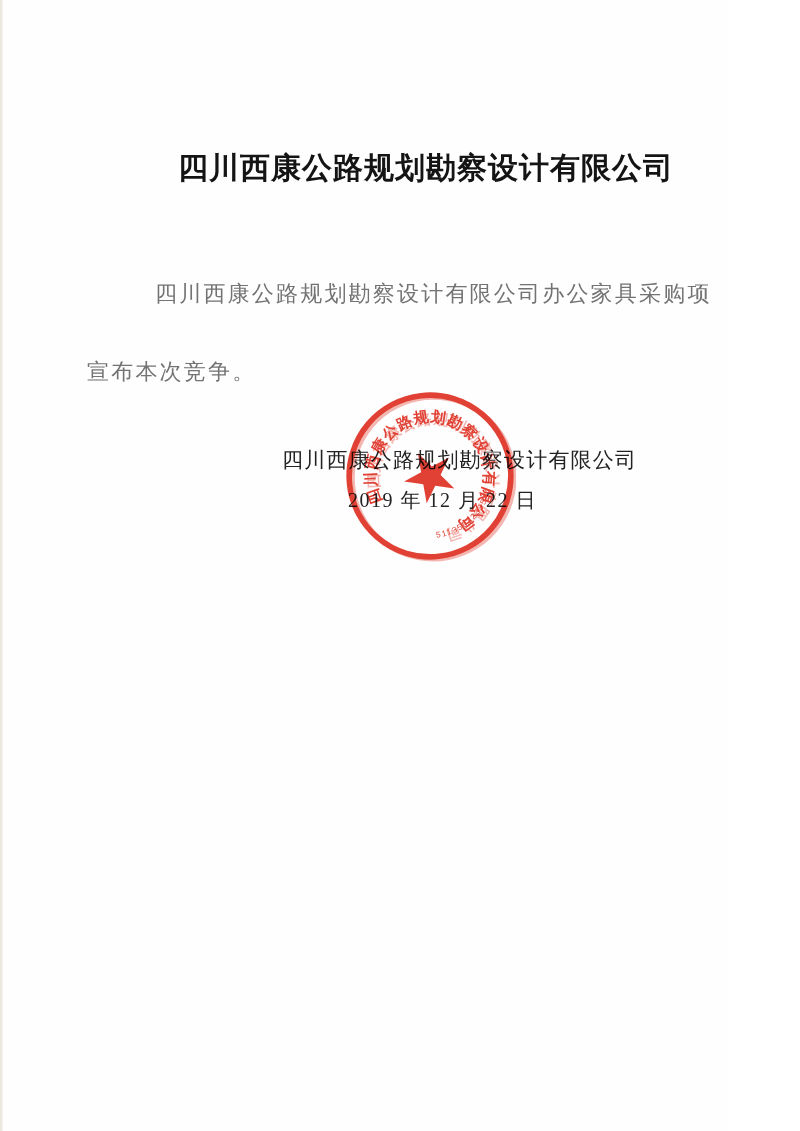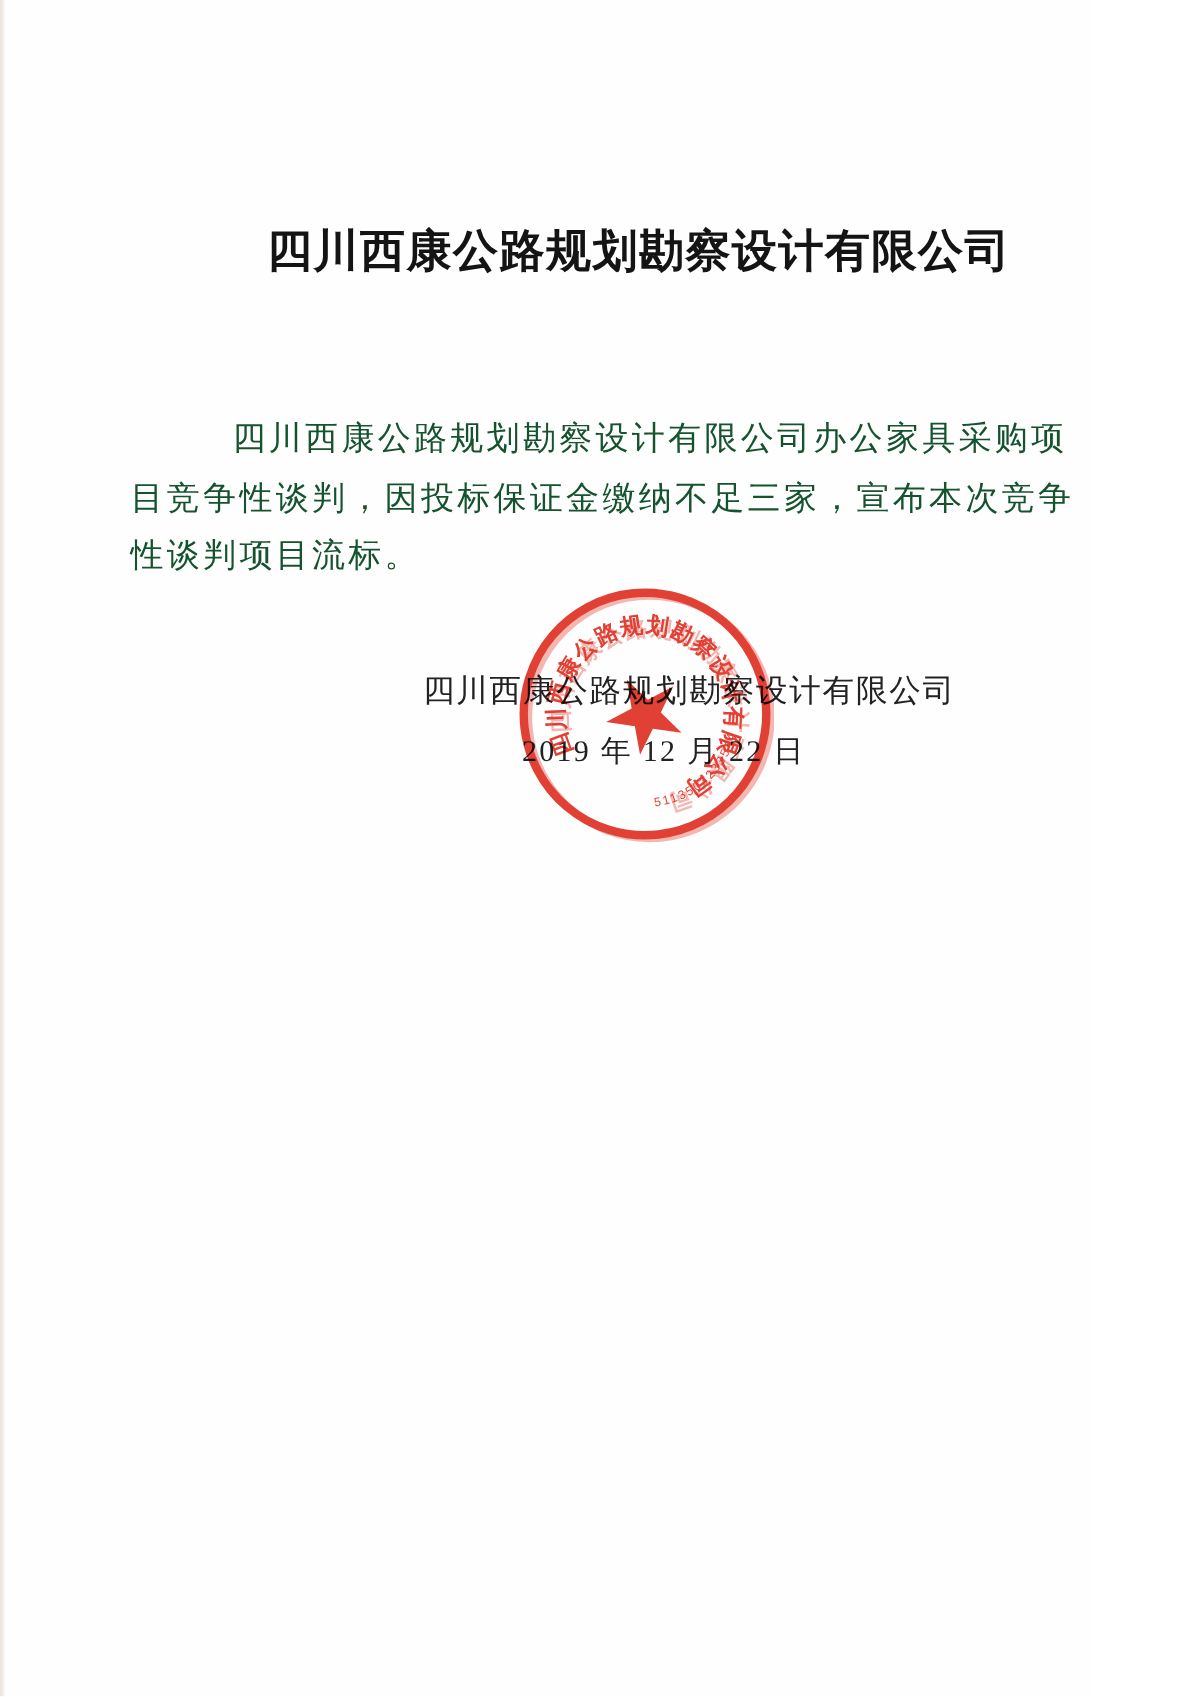--- a/index.html
+++ b/index.html
@@ -13,21 +13,21 @@
   }
   .doc-title{
     position:absolute;left:90px;top:146px;width:672px;margin:0;
     text-align:center;font-size:30px;font-weight:bold;line-height:44px;
     letter-spacing:1px;color:#141414;white-space:nowrap;
     font-family:"Liberation Serif", serif;
   }
   .doc-title .tline{display:block;}
   .body-line{
     position:absolute;margin:0;font-size:22px;line-height:30px;
-    letter-spacing:2.2px;color:#14532d;white-space:nowrap;font-family:Liberation Mono, monospace;
+    letter-spacing:2.2px;color:#737373;white-space:nowrap;
   }
   .body-line.l1{left:155px;top:279px;}
   .body-line.l2{left:87px;top:319px;}
   .body-line.l3{left:87px;top:357px;}
   .signature-line{
     position:absolute;left:282px;top:446px;margin:0;font-size:21px;
     letter-spacing:1.2px;color:#222;white-space:nowrap;
   }
   .date-line{
     position:absolute;left:348px;top:487px;margin:0;font-size:20px;
@@ -45,22 +45,21 @@
 
 <div class="page">
 
   <div class="scan-edge"></div>
 
   <h1 class="doc-title">
     <span class="tline">四川西康公路规划勘察设计有限公司</span>
   </h1>
 
   <p class="body-line l1">四川西康公路规划勘察设计有限公司办公家具采购项</p>
-  <p class="body-line l2">目竞争性谈判，因投标保证金缴纳不足三家，宣布本次竞争</p>
-  <p class="body-line l3">性谈判项目流标。</p>
+  <p class="body-line l3">宣布本次竞争。</p>
 
   <p class="signature-line">四川西康公路规划勘察设计有限公司</p>
   <p class="date-line">2019 年 12 月 22 日</p>
 
   <div class="seal">
     <svg viewBox="0 0 200 200" xmlns="http://www.w3.org/2000/svg">
       <defs>
         <path id="ringTextPath" d="M 37,100 A 63,63 0 1 1 163,100 A 63,63 0 1 1 37,100" fill="none"></path>
         <path id="serialPath" d="M 28,100 A 72,72 0 0 0 172,100" fill="none"></path>
       </defs>

